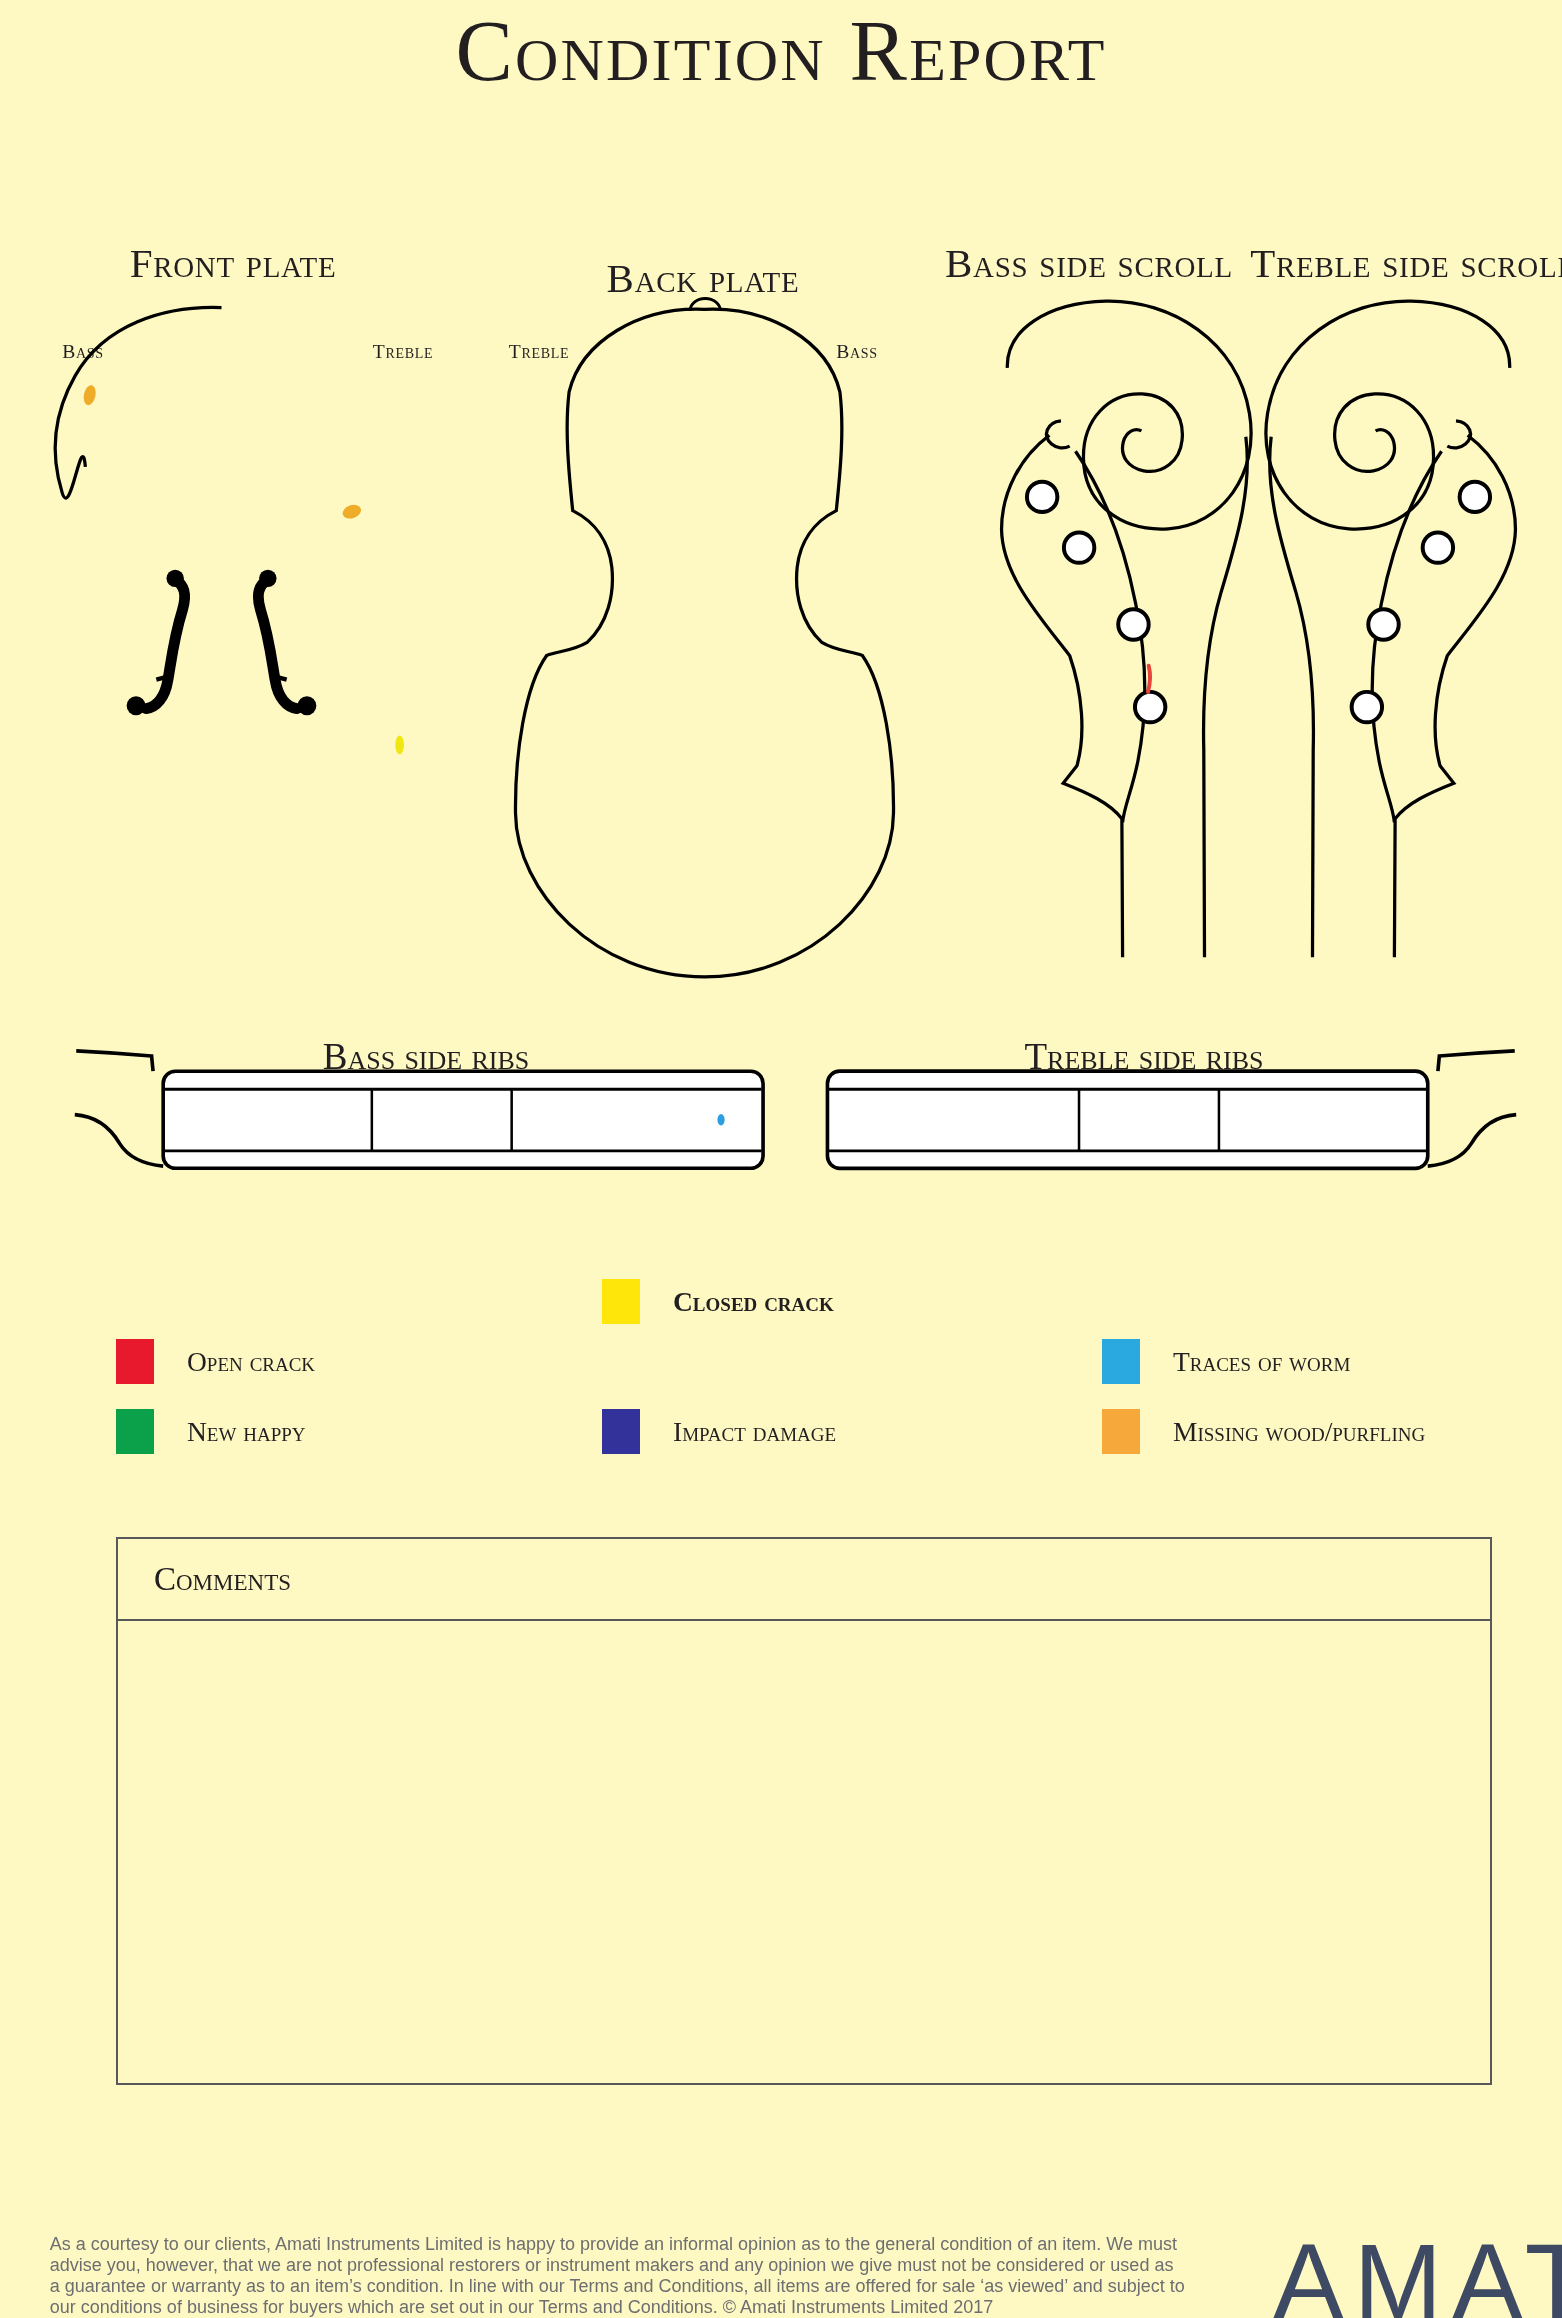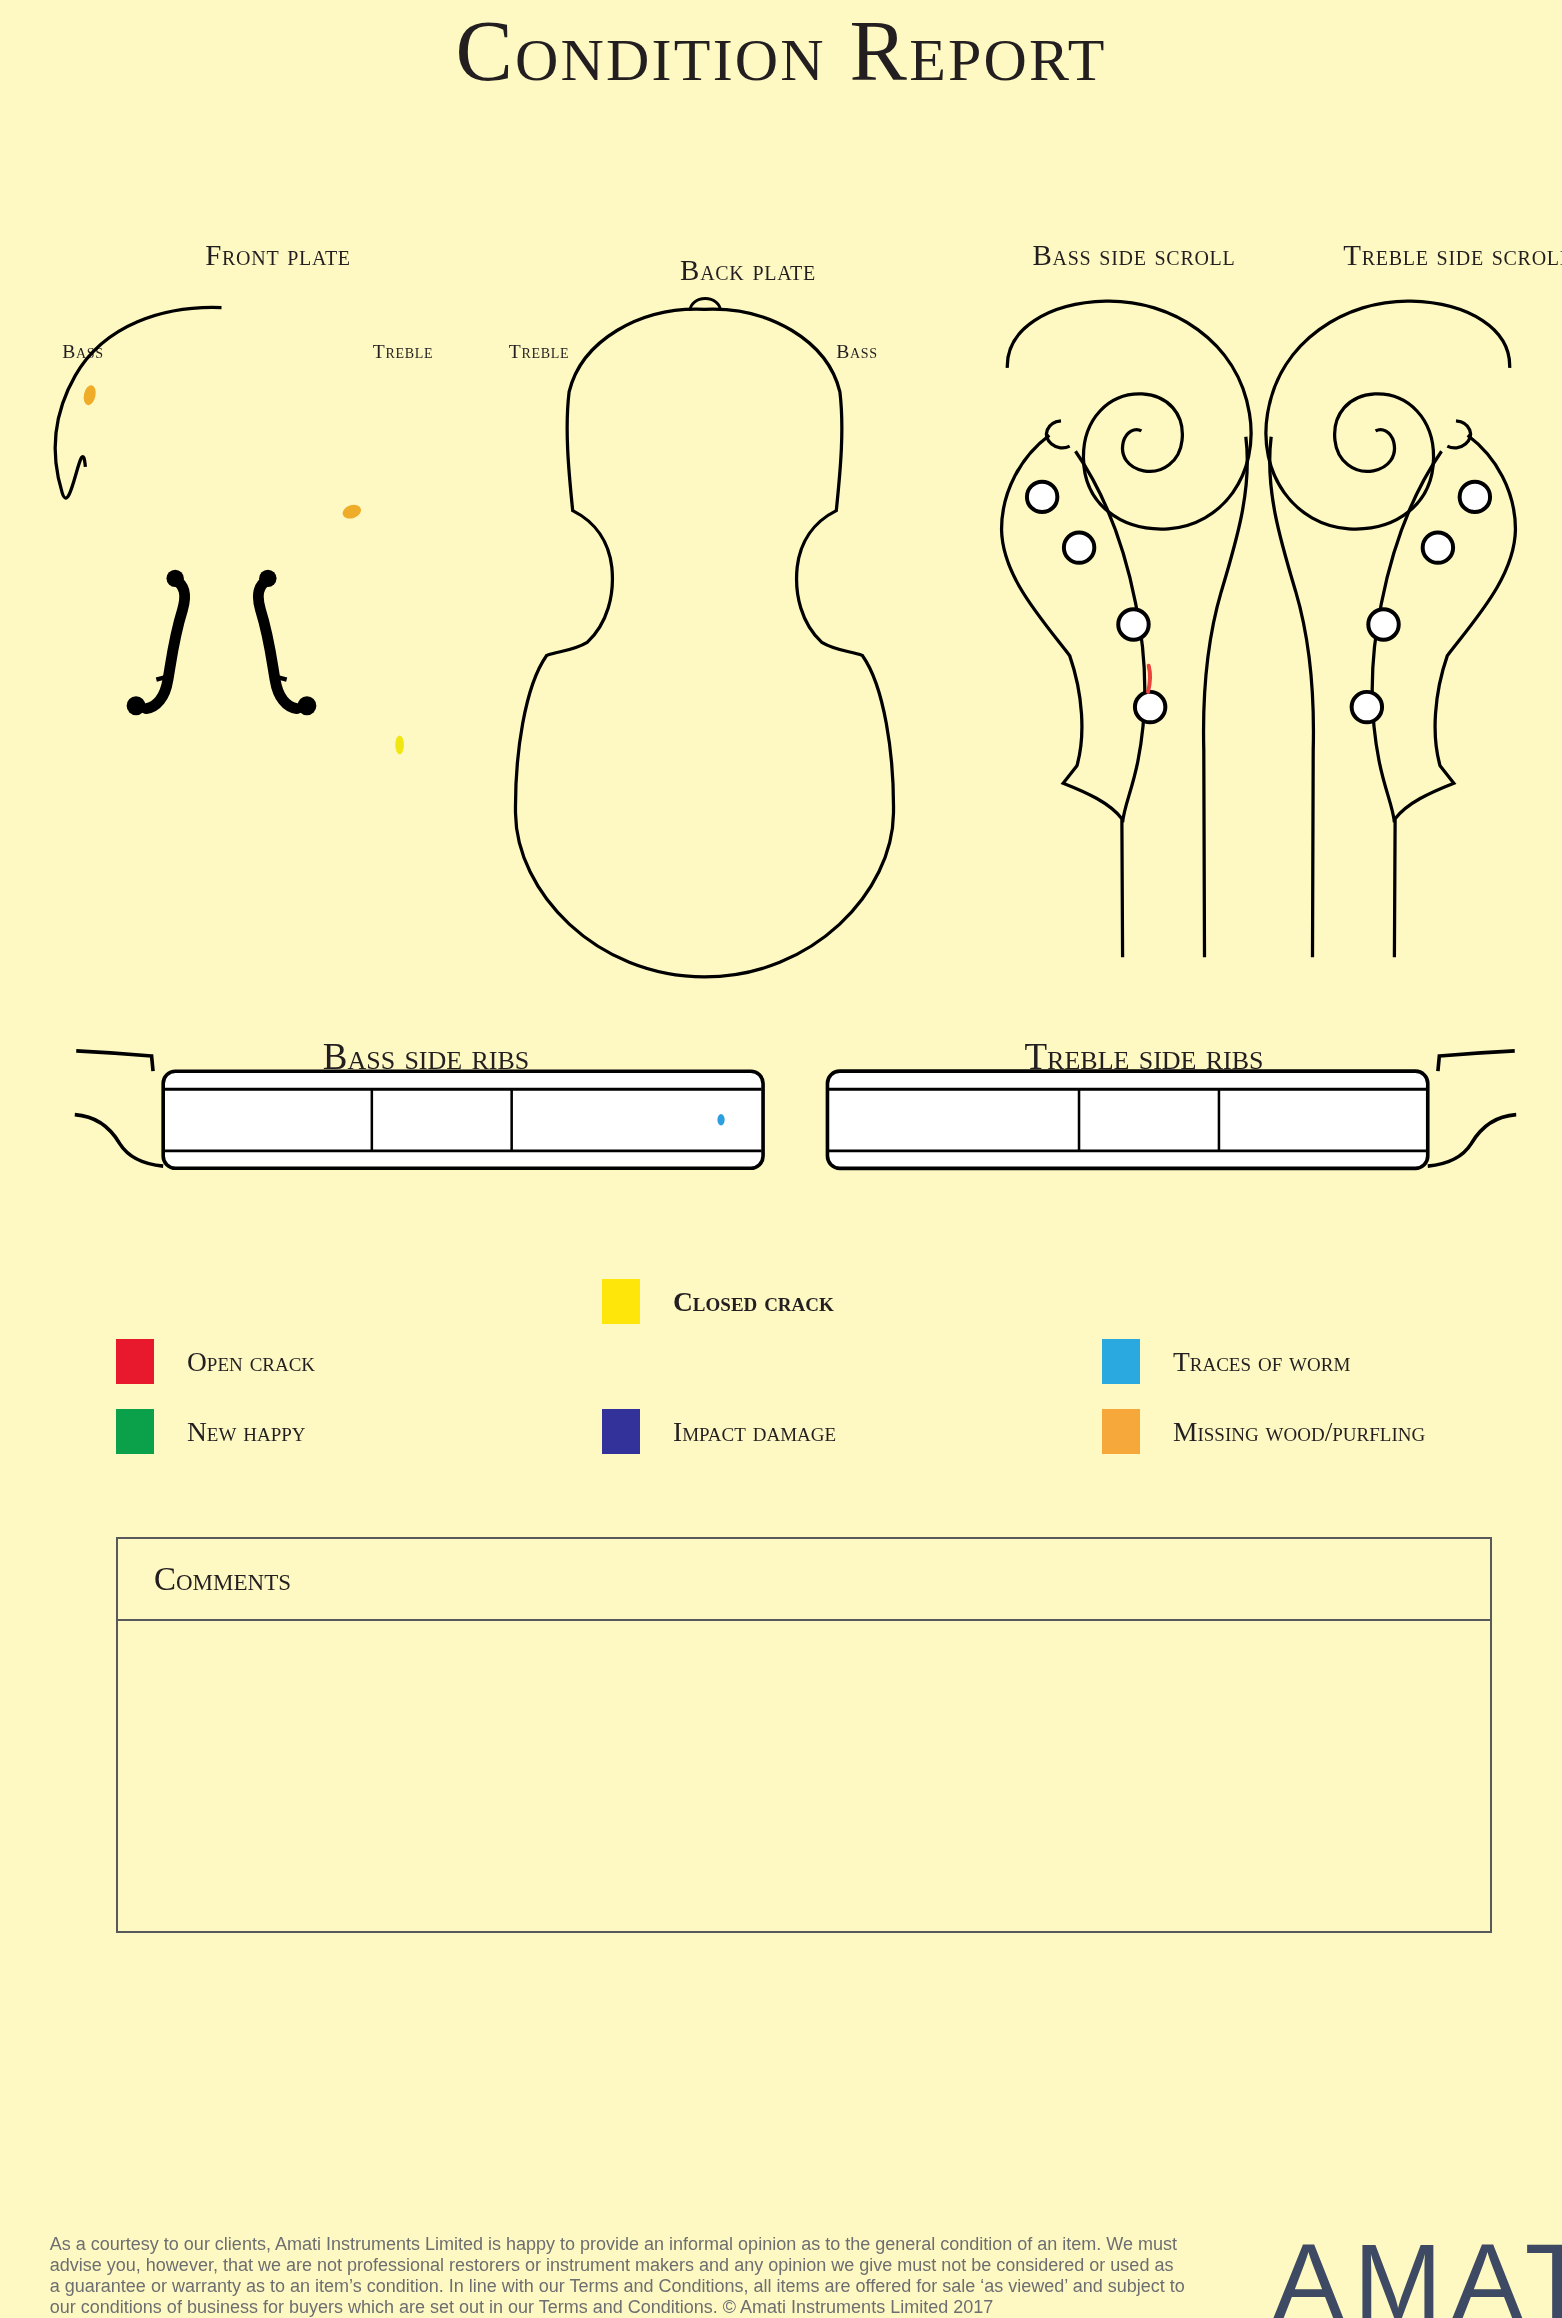--- a/index.html
+++ b/index.html
@@ -2,30 +2,30 @@
 <html style="font-size:11.6px"><head>
 <meta charset="utf-8">
 <style>
   html,body{margin:0;padding:0;background:#fff;}
   #page{position:relative;width:1563px;height:2319px;background:#fef9c3;overflow:hidden;
         font-family:"Liberation Serif",serif;color:#231f20;}
   .sc{font-variant:small-caps;}
   .abs{position:absolute;}
   .ctr{transform:translateX(-50%);white-space:nowrap;}
   #title{top:1.4px;left:781px;font-size:86px;letter-spacing:2.2px;font-weight:500;}
-  .section-header{font-size:29px;letter-spacing:0.7px;margin-left:45px;}
+  .section-header{font-size:41px;letter-spacing:0.7px;}
   .side-label{font-size:19.6px;letter-spacing:0.7px;}
   .ribs-header{font-size:37px;}
   
   .legend-item{position:absolute;display:flex;align-items:center;gap:25px;height:45px;}
   .swatch{width:38px;height:45px;flex:0 0 auto;}
   .legend-label{font-variant:small-caps;font-size:27.5px;white-space:nowrap;margin-left:8px;}
   .legend-label.bold{font-weight:700;}
   
-  #comments-box{left:116px;top:1537px;width:1376px;height:396px;border:2.2px solid #58595b;box-sizing:border-box;}
+  #comments-box{left:116px;top:1537px;width:1376px;height:548px;border:2.2px solid #58595b;box-sizing:border-box;}
   #comments-header{height:80px;border-bottom:2.2px solid #58595b;display:flex;align-items:center;padding-left:36px;}
   #comments-title{font-variant:small-caps;font-size:33px;}
   #comments-area{width:100%;height:462px;border:none;outline:none;resize:none;
                  font-family:"Liberation Serif",serif;font-size:22px;background:transparent;box-sizing:border-box;padding:14.5px 29px;}
   
   .footer-line{position:absolute;left:5.8px;white-space:nowrap;
                font-family:"Liberation Sans",sans-serif;font-size:18px;color:#6d6e71;margin-left:44px;}
   #logo{left:1273px;top:2221px;font-family:"Liberation Sans",sans-serif;
         font-size:106px;letter-spacing:10px;color:#3e4a63;font-weight:400;transform:scaleY(1.02);}
   svg{position:absolute;overflow:visible;}

